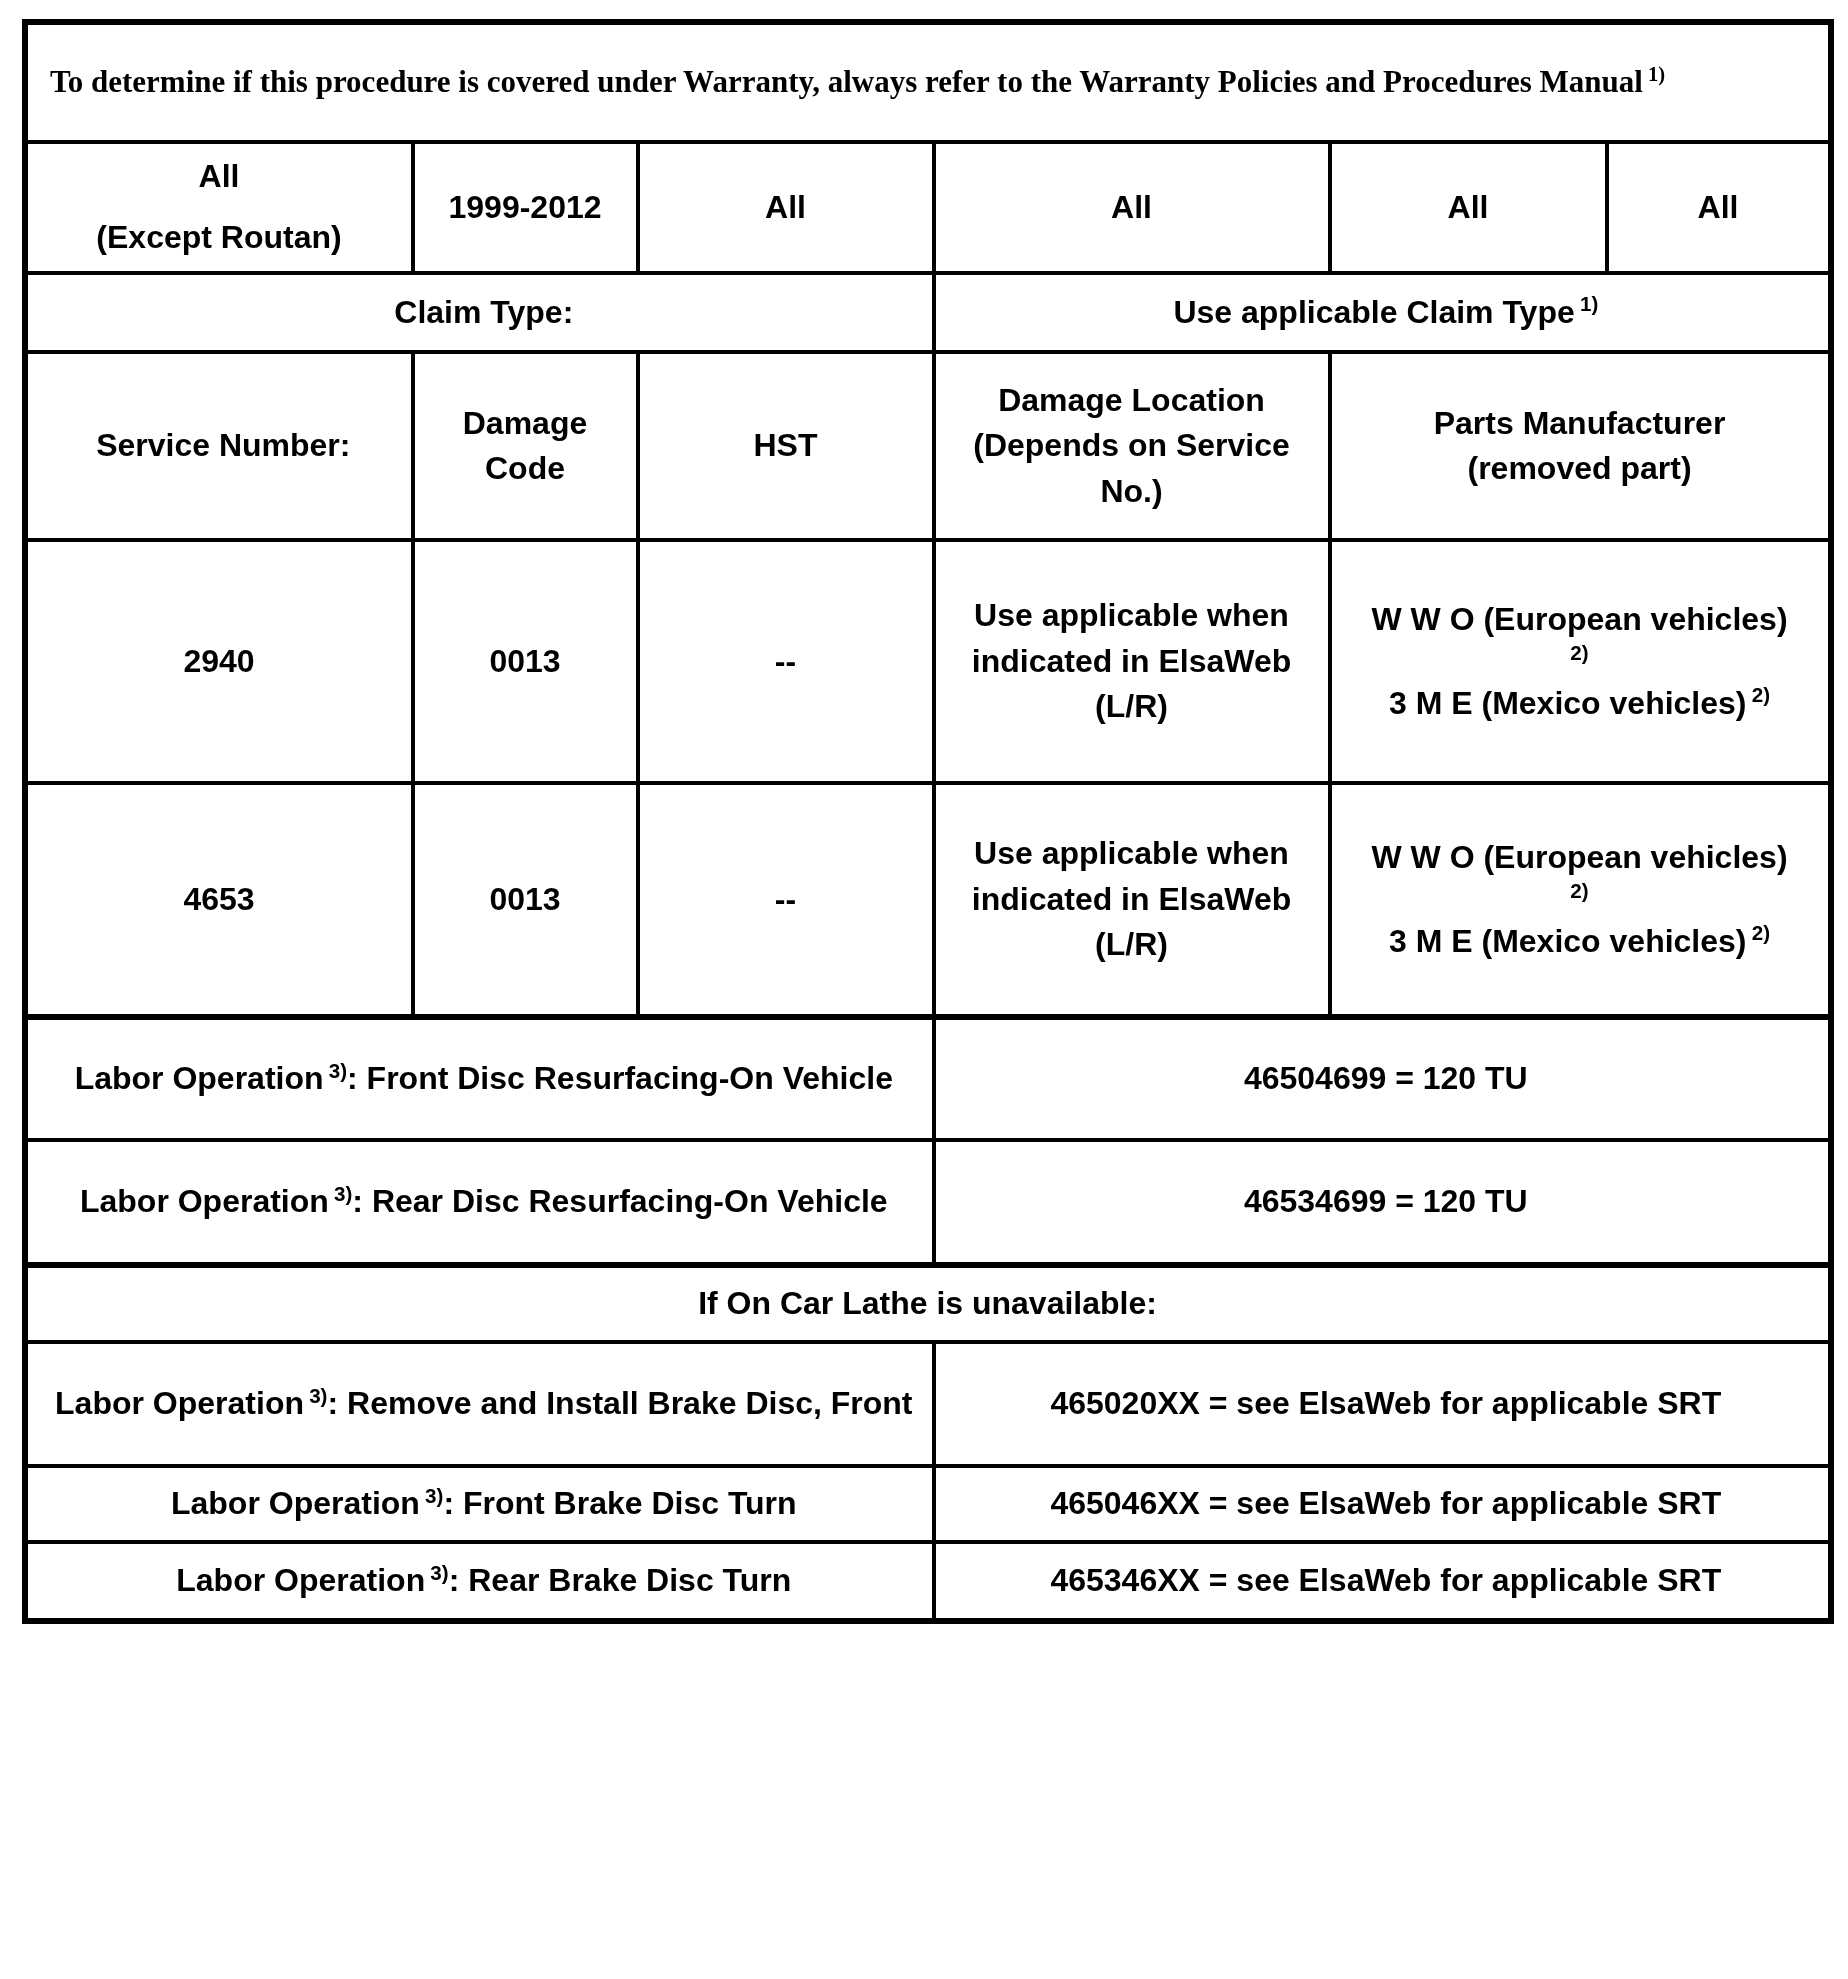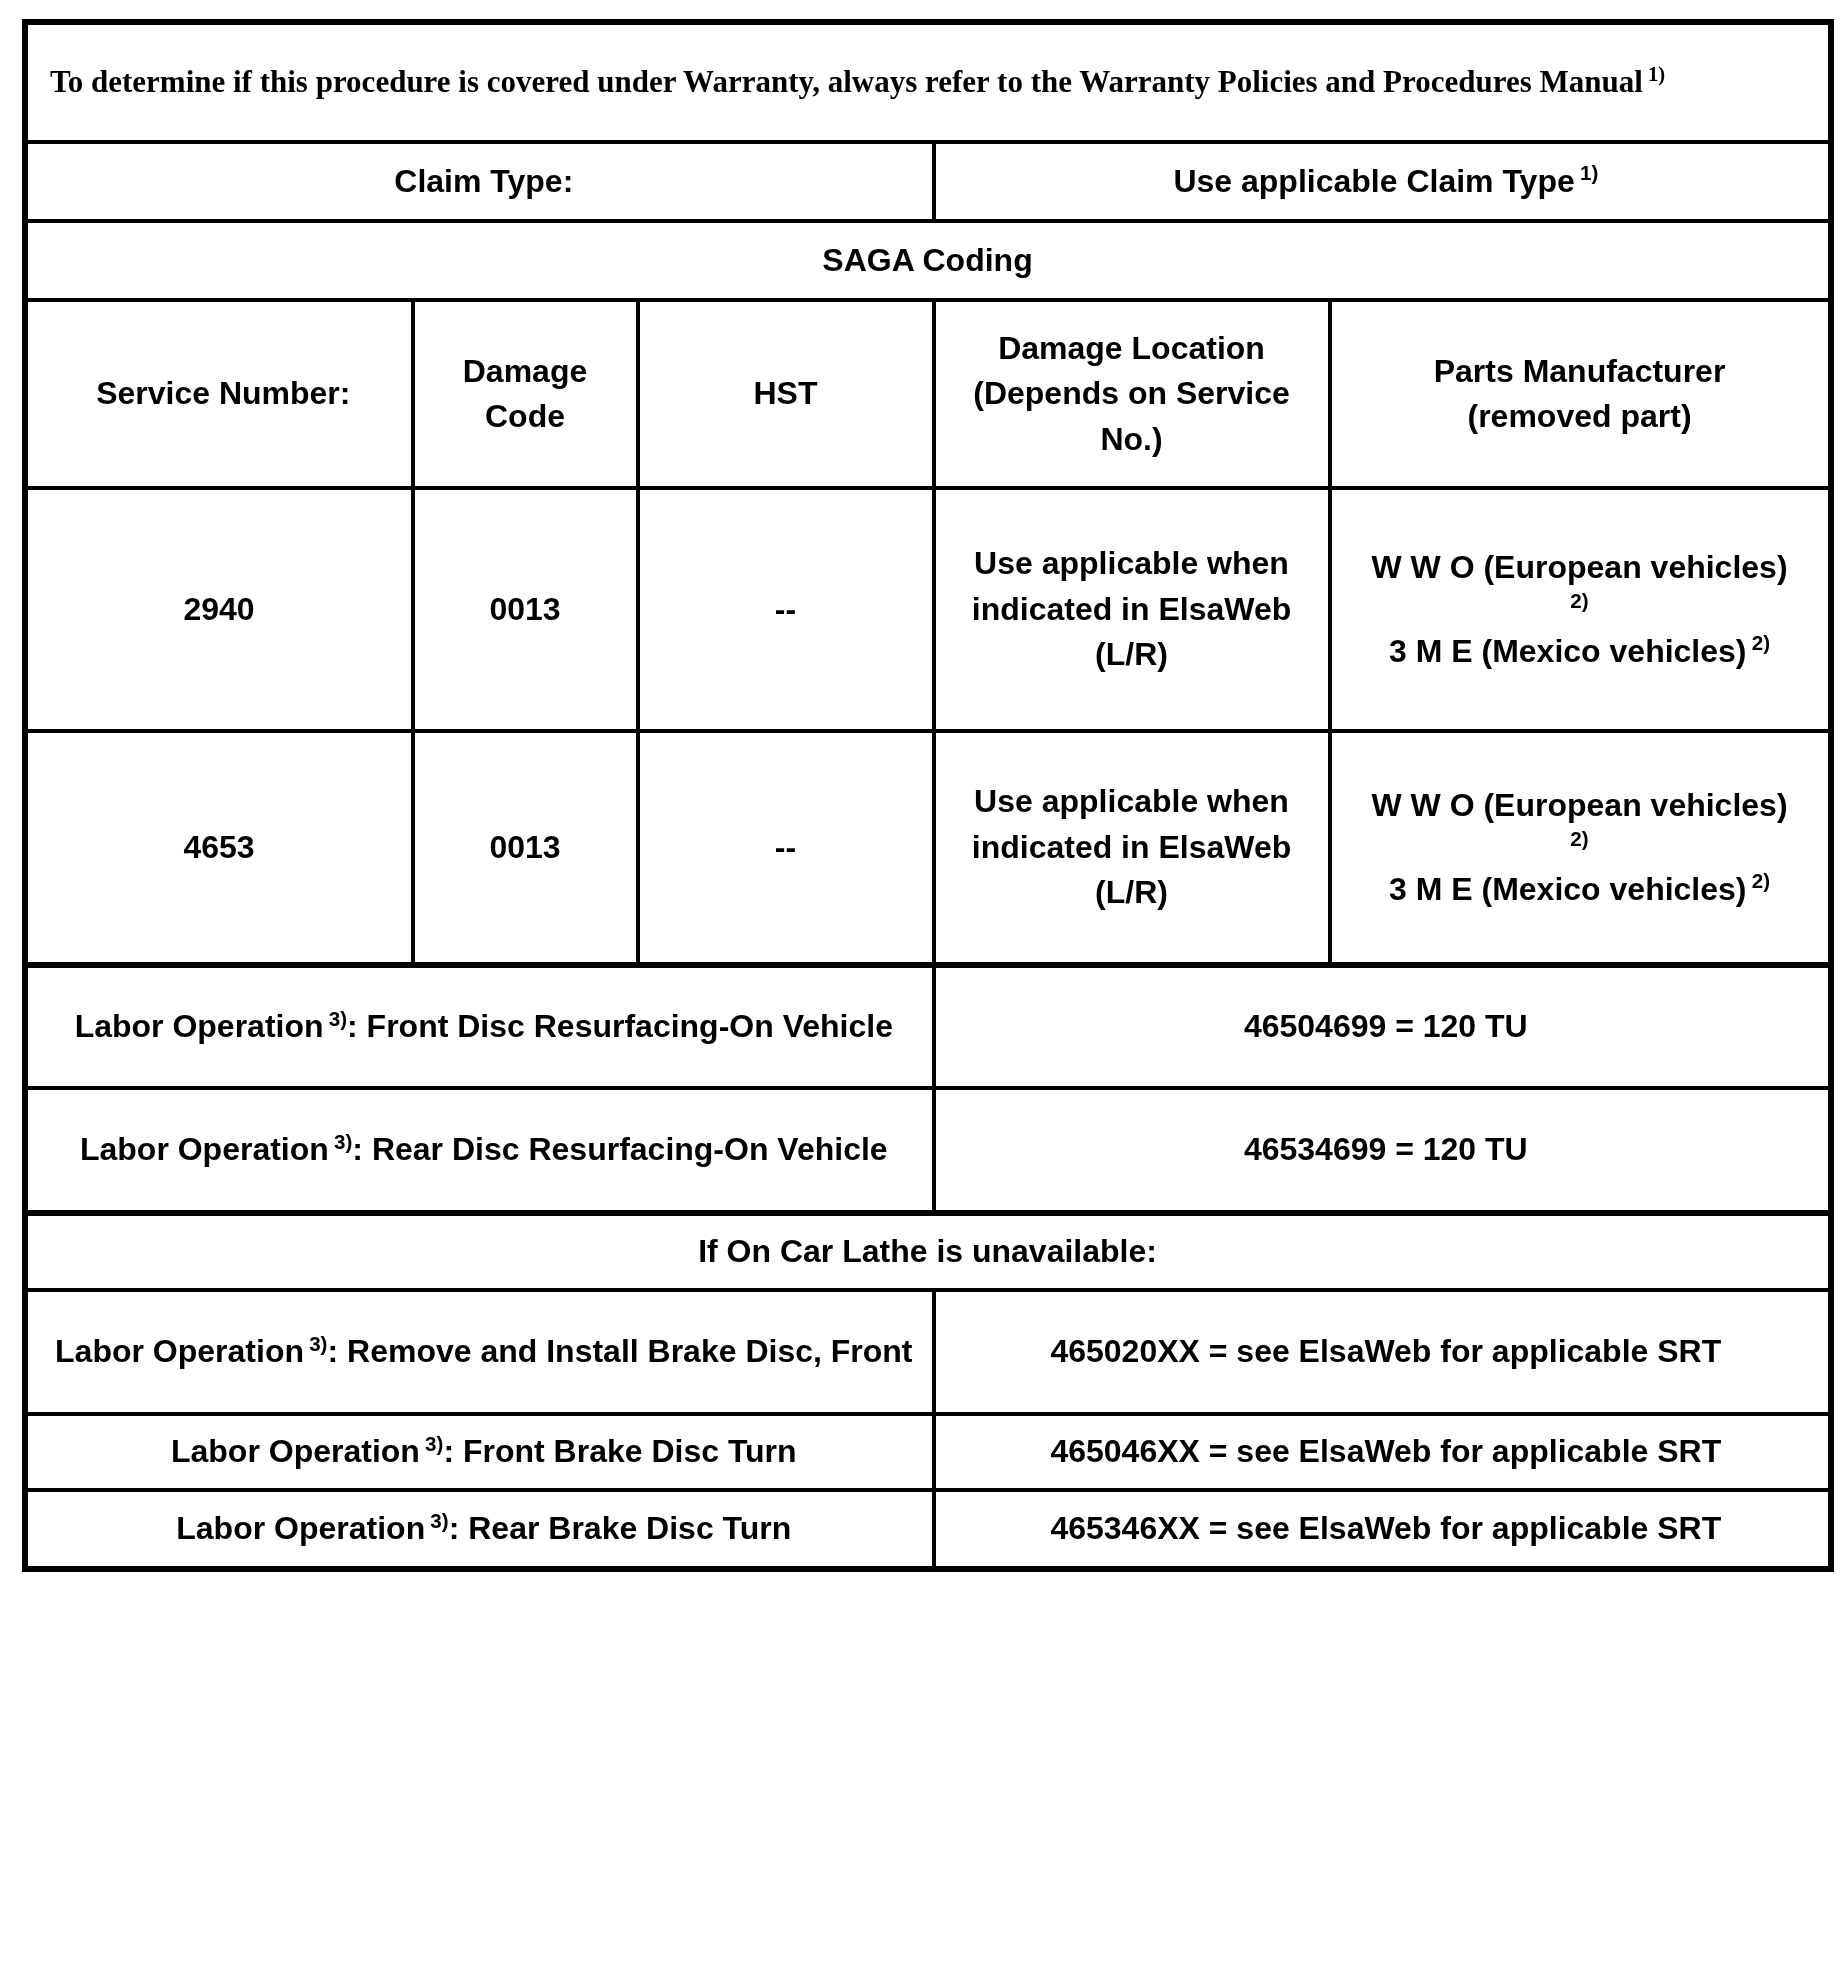--- a/index.html
+++ b/index.html
@@ -64,31 +64,39 @@
   </colgroup>
 
   <tbody>
       <tr style="height:120px">
     <td colspan="6" class="title-cell">
       <span>To determine if this procedure is covered under Warranty, always refer to the Warranty Policies and Procedures Manual</span><sup>1)</sup>
     </td>
   </tr>
 
 
+  <tr style="height:131px">
+    <td class="center">
+      <div>All</div>
+      <div class="model-l2">(Except Routan)</div>
+    </td>
+    <td class="center">1999-2012</td>
+    <td class="center">All</td>
+    <td class="center">All</td>
+    <td class="center">All</td>
+    <td class="center">All</td>
+  </tr>
 
   <tr style="height:79px">
     <td colspan="3" class="left">Claim Type:</td>
     <td colspan="3" class="left">
       <span>Use applicable Claim Type</span><sup>1)</sup>
     </td>
   </tr>
 
-  <tr style="height:79px">
-    <td colspan="6" class="center">SAGA Coding</td>
-  </tr>
 
   <tr style="height:188px">
     <td class="left">Service Number:</td>
     <td class="center">Damage Code</td>
     <td class="center">HST</td>
     <td class="center">Damage Location (Depends on Service No.)</td>
     <td colspan="2" class="center">
       <div>Parts Manufacturer</div>
       <div class="hdr-gap">(removed part)</div>
     </td>

